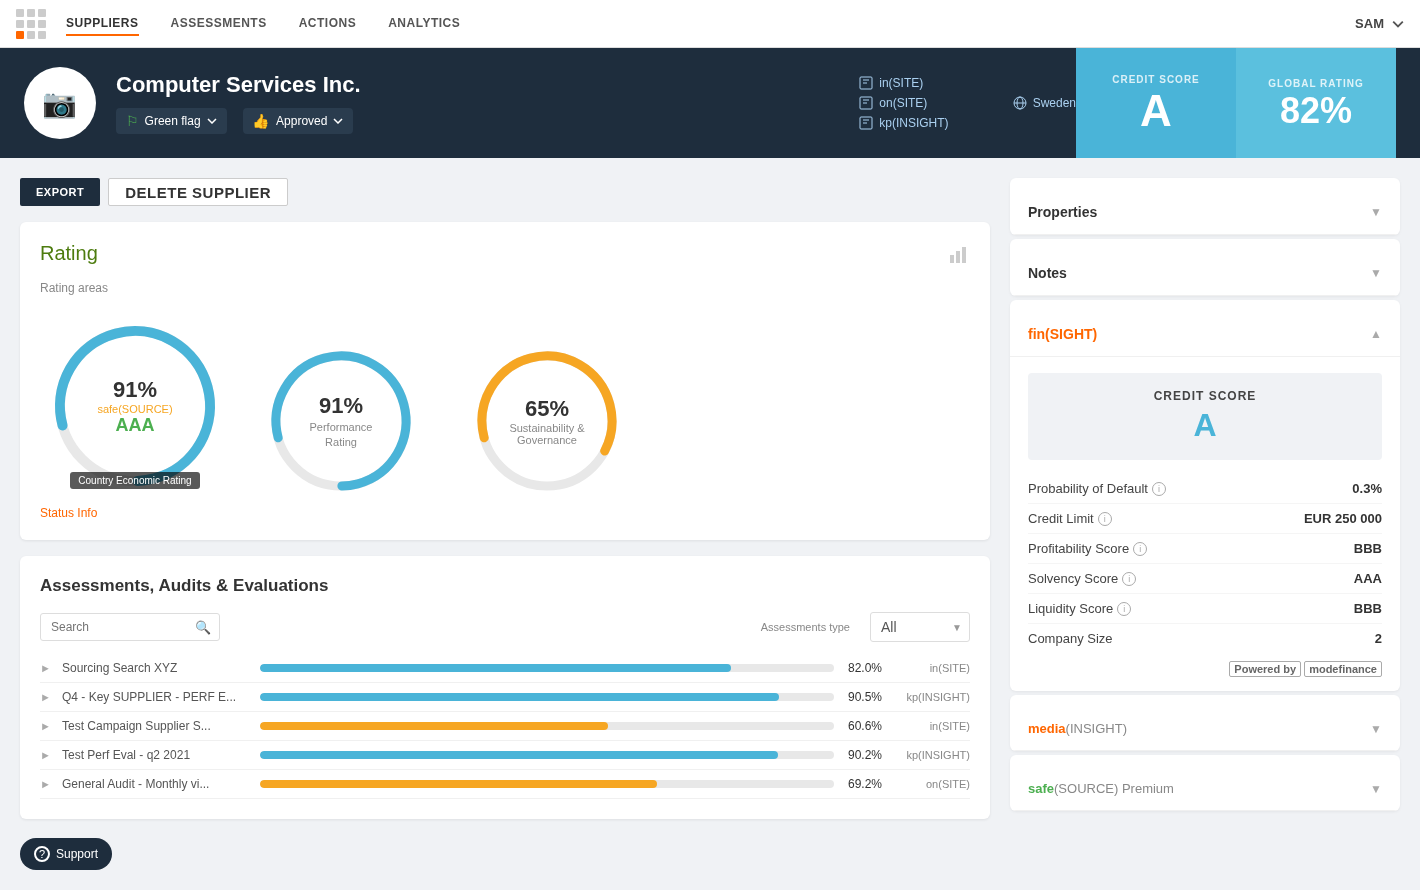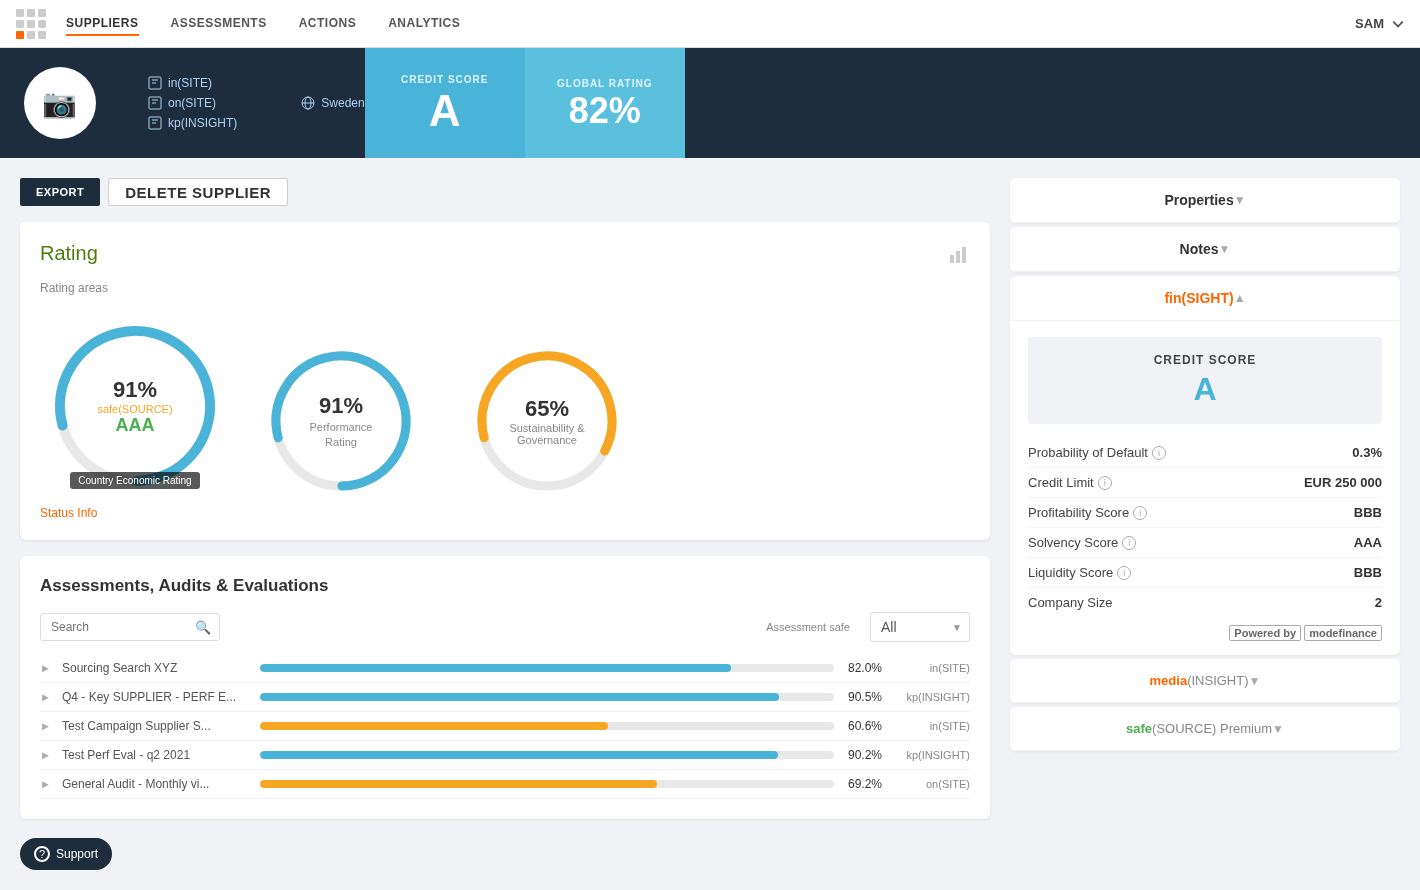--- a/index.html
+++ b/index.html
@@ -117,22 +117,22 @@
     .bar-fill { height: 100%; border-radius: 4px; }
     .bar-pct { width: 40px; font-size: 12px; color: #333; text-align: right; }
     .bar-tag { font-size: 11px; color: #888; width: 80px; text-align: right; }
 
     
     .right-section {
       background: #fff; border-radius: 6px; margin-bottom: 2px;
       box-shadow: 0 1px 3px rgba(0,0,0,0.06); overflow: hidden;
     }
     .section-header {
-      display: flex; align-items: center; justify-content: center;
-      padding: 14px 18px; cursor: pointer; border-bottom: 1px solid #f0f0f0;
+      display: flex; align-items: center; justify-content: space-between;
+      padding: 14px 18px; cursor: pointer; border-bottom: 1px solid #f0f0f0; margin-top: 12px;
     }
     .section-title { font-size: 14px; font-weight: 600; color: #333; }
     .section-caret { color: #aaa; font-size: 12px; }
     .section-body { padding: 16px 18px; }
 
     
     .fin-label { color: #888; font-size: 14px; }
     .fin-label span { color: #f60; font-weight: 700; }
     .fin-credit-box {
       background: #f0f2f5; border-radius: 4px; padding: 16px;
@@ -185,20 +185,39 @@
     <svg viewBox="0 0 10 6" fill="none" stroke="#555" stroke-width="1.5">
         <path d="M1 1l4 4 4-4"></path>
       </svg>
   </div>
 </nav>
 
 <div class="header-banner">
   <div class="avatar-circle">
     <span class="avatar-icon">📷</span>
   </div>
+  <div class="company-info">
+    <div class="company-name">Computer Services Inc.</div>
+    <div class="company-badges">
+      <button class="badge-btn">
+        <span class="flag-green">⚐</span>
+        <span>Green flag</span>
+        <svg width="10" height="6" viewBox="0 0 10 6" fill="none" stroke="#fff" stroke-width="1.5">
+            <path d="M1 1l4 4 4-4"></path>
+          </svg>
+      </button>
+      <button class="badge-btn">
+        <span style="font-size:14px">👍</span>
+        <span>Approved</span>
+        <svg width="10" height="6" viewBox="0 0 10 6" fill="none" stroke="#fff" stroke-width="1.5">
+            <path d="M1 1l4 4 4-4"></path>
+          </svg>
+      </button>
+    </div>
+  </div>
   <div style="display:flex;align-items:center;gap:32px;margin-right:0;">
     <div class="header-links">
       <div class="header-link">
         <svg width="14" height="14" viewBox="0 0 14 14" fill="#aad0f0">
             <rect x="1" y="1" width="12" height="12" rx="1" fill="none" stroke="#aad0f0" stroke-width="1"></rect>
             <path d="M4 4h6M4 7h4" stroke="#aad0f0" stroke-width="1"></path>
           </svg>
         <span>in(SITE)</span>
       </div>
       <div class="header-link">
@@ -303,21 +322,21 @@
       </div>
     </div>
 
     <div class="card">
       <div class="assessments-header">Assessments, Audits &amp; Evaluations</div>
       <div class="assessment-filters">
         <div class="search-input-wrap">
           <input class="search-input" type="text" placeholder="Search" style="">
           <span class="search-icon-btn">🔍</span>
         </div>
-        <div style="flex:1;text-align:right;font-size:11px;color:#888;margin-right:8px;">Assessment safe</div>
+        <div style="flex:1;text-align:right;font-size:11px;color:#888;margin-right:8px;">Assessments type</div>
         <div class="select-wrap">
           <select class="type-select">
             <option>All</option>
           </select>
           <span class="select-caret">▼</span>
         </div>
       </div>
       <div class="assessment-list" id="assessment-list">
           <div class="assessment-row">
       <span class="assessment-toggle">►</span>

